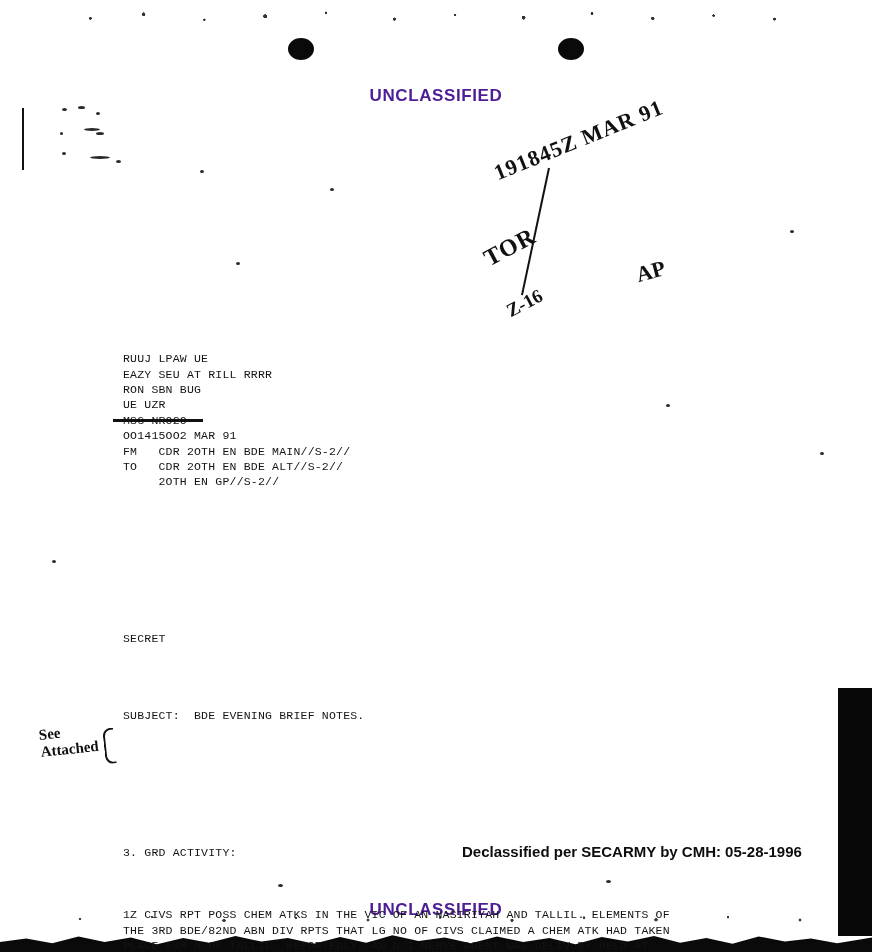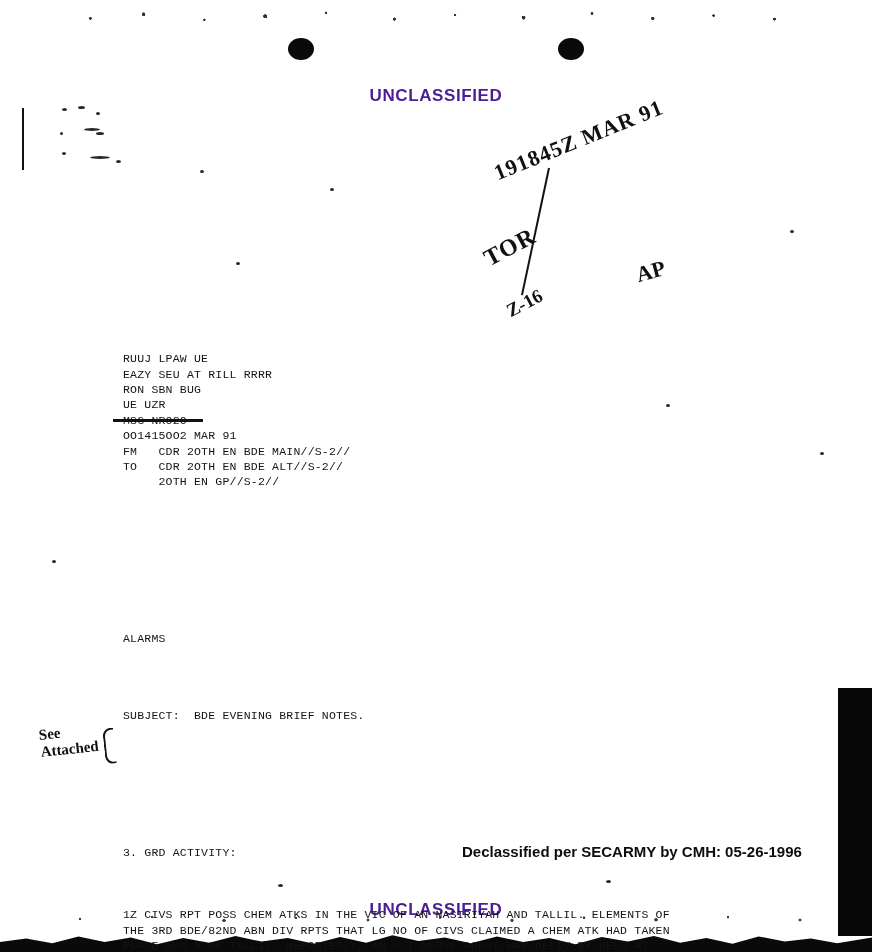--- a/index.html
+++ b/index.html
@@ -295,21 +295,21 @@
 UE UZR
 MSG NRO2O
 OO1415OO2 MAR 91
 FM   CDR 2OTH EN BDE MAIN//S-2//
 TO   CDR 2OTH EN BDE ALT//S-2//
      2OTH EN GP//S-2//</div>
 
     <div class="gap-md"></div>
 
 
-    <div class="blk para">ALARMS</div>
+    <div class="blk para">SECRET</div>
 
     <div class="blk para">SUBJECT:  BDE EVENING BRIEF NOTES.</div>
 
     <div class="gap-sm"></div>
 
     <div class="blk para">3. GRD ACTIVITY:</div>
     <div class="blk para">1Z CIVS RPT POSS CHEM ATKS IN THE VIC OF AN NASIRIYAH AND TALLIL. ELEMENTS OF
 THE 3RD BDE/82ND ABN DIV RPTS THAT LG NO OF CIVS CLAIMED A CHEM ATK HAD TAKEN
 PLACE 5KM N OF TALLIL. REPORTEDLY, AN U/I NERVE AGENT WAS DELIV BY HELO AT
 12OO L YESTERDAY. NERVE AGENT WAS ALSO REPORTEDLY DELIV BY ARTY RDS. CIVS
@@ -324,15 +324,15 @@
     
     
 
     
 
     
   </div>
 
   <div id="secret-line"></div>
 
-  <div id="declass">Declassified per SECARMY by CMH: 05-26-1996</div>
+  <div id="declass">Declassified per SECARMY by CMH: 05-28-1996</div>
 
 </div>
 
 </body></html>

